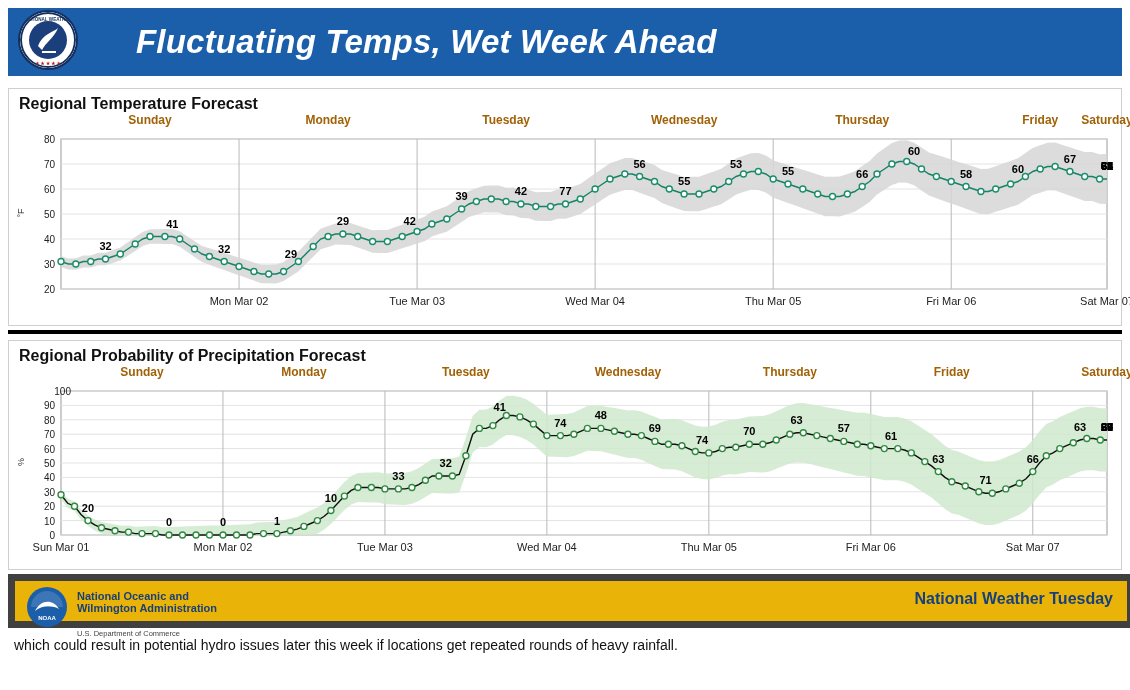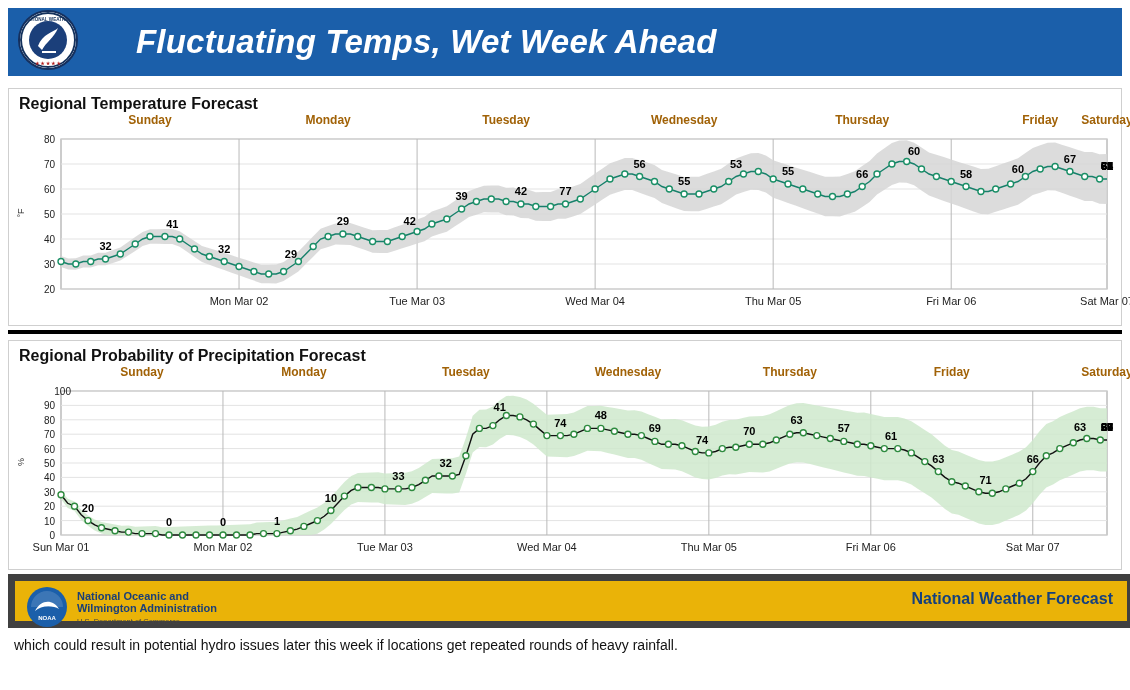--- a/index.html
+++ b/index.html
@@ -117,21 +117,21 @@
     background: #1b5faa;
     display:flex; align-items:center; justify-content:center;
     overflow:hidden;
   }
   .noaa-text {
     position: absolute; left: 62px; top: 9px;
     line-height: 12px;
   }
   .noaa-l1 { font-size: 11px; font-weight: bold; color: #1b3f77; }
   .noaa-l2 { font-size: 11px; font-weight: bold; color: #1b3f77; }
-  .noaa-l3 { font-size: 7.5px; color: #444; margin-top: 2px; }
+  .noaa-l3 { font-size: 7.5px; color: #444; margin-top: 14px; }
   .wfo {
     position: absolute; right: 14px; top: 8px;
     text-align: right;
     color: #15407d; font-weight: bold; font-size: 16px;
     line-height: 20px;
   }
 
   .summary {
     position: absolute; left: 14px; top: 634px;
     width: 1100px;
@@ -468,21 +468,21 @@
         <path d="M8 24 C14 12, 26 12, 32 22 C26 18, 14 18, 8 24 Z" fill="#ffffff"></path>
         <text x="20" y="33" font-size="6" fill="#ffffff" text-anchor="middle" font-family="Liberation Sans, sans-serif" font-weight="bold">NOAA</text>
       </svg>
     </div>
     <div class="noaa-text">
       <div class="noaa-l1">National Oceanic and</div>
       <div class="noaa-l2">Wilmington Administration</div>
       <div class="noaa-l3">U.S. Department of Commerce</div>
     </div>
     <div class="wfo">
-      <div>National Weather Forecast</div>
+      <div>National Weather Tuesday</div>
     </div>
   </div>
 
   <div class="summary">
     <div>which could result in potential hydro issues later this week if locations get repeated rounds of heavy rainfall.</div>
   </div>
 
 </div>
 
 </body></html>

